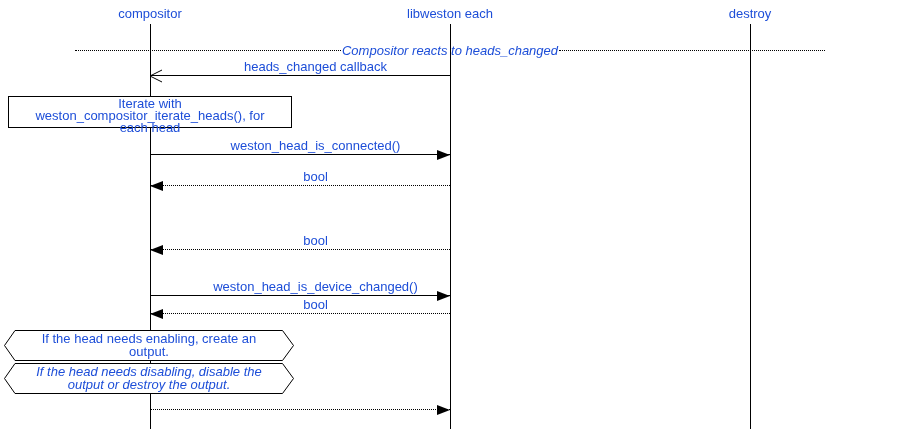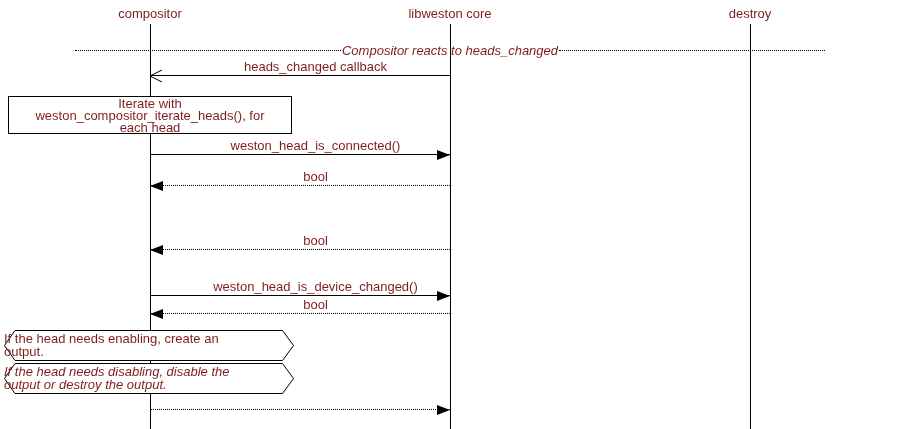--- a/index.html
+++ b/index.html
@@ -4,21 +4,21 @@
 <style>
   * { box-sizing: border-box; }
   html, body { margin: 0; padding: 0; }
   body { font-family: "Liberation Sans", sans-serif; }
 
   .canvas {
     position: relative;
     width: 900px;
     height: 429px;
     background: #ffffff;
-    color: #7f1d1d;
+    color: #1d4ed8;
     font-size: 13px;
     overflow: hidden;
   }
 
   .participant-label {
     position: absolute;
     top: 6px;
     transform: translateX(-50%);
     white-space: nowrap;
     z-index: 1;
@@ -76,55 +76,55 @@
     width: 0; height: 0;
     border-top: 5px solid transparent;
     border-bottom: 5px solid transparent;
     border-right: 13px solid #000000;
   }
   .open-head { position: absolute; left: -1px; bottom: -7px; }
 
   .note-box {
     position: absolute;
     left: 8px; top: 96px;
-    width: 284px; height: 38px;
+    width: 284px; height: 32px;
     background: #ffffff;
     border: 1px solid #000000;
     text-align: center;
     line-height: 12px;
     padding-top: 1px;
     white-space: pre-line;
     z-index: 2;
   }
 
   .hexnote {
     position: absolute;
     left: 4px;
     width: 290px; height: 31px;
     z-index: 2;
   }
   .hexnote svg { position: absolute; left: 0; top: 0; }
   .hexnote-text {
     position: absolute;
     left: 0; right: 0; top: 0; bottom: 0;
-    text-align: left;
+    text-align: center;
     line-height: 13px;
     padding-top: 2px;
     white-space: pre-line;
   }
   .hexnote-1 { top: 330px; }
   .hexnote-2 { top: 363px; font-style: italic; }
 </style>
 </head>
 <body>
 
 <div class="canvas">
 
   <div class="participant-label" style="left:150px">compositor</div>
-  <div class="participant-label" style="left:450px">libweston core</div>
+  <div class="participant-label" style="left:450px">libweston each</div>
   <div class="participant-label" style="left:750px">destroy</div>
 
   <div class="lifeline" style="left:150px"></div>
   <div class="lifeline" style="left:450px"></div>
   <div class="lifeline" style="left:750px"></div>
 
   <div class="divider">
     <div class="seg"></div>
     <div class="divider-label">Compositor reacts to heads_changed</div>
     <div class="seg"></div>

